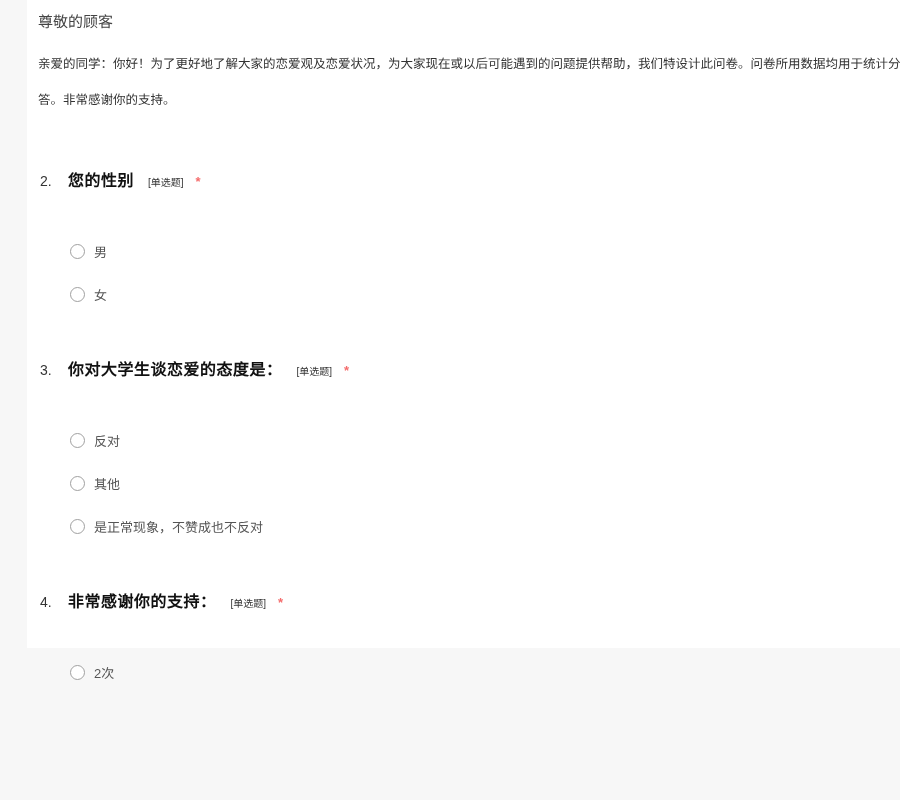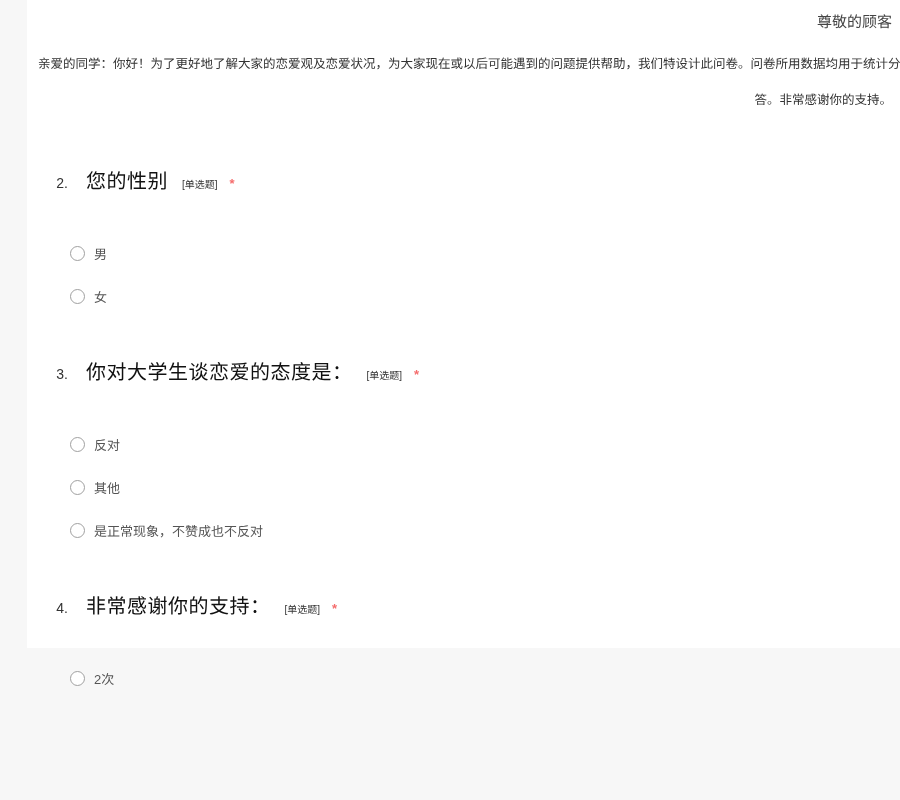--- a/index.html
+++ b/index.html
@@ -14,21 +14,20 @@
   }
   .card {
     position: absolute;
     left: 27px;
     top: 0;
     width: 873px;
     height: 648px;
     box-sizing: border-box;
     background: var(--card-background, #ffffff);
     padding: 12px 8px 0 11px;
-    text-align: right;
   }
   .page-title {
     margin: 0;
     font-size: 15px;
     font-weight: 400;
     line-height: 20px;
     color: var(--page-title, #444444);
   }
   .intro {
     margin-top: 14px;
@@ -45,25 +44,24 @@
     padding-left: 2px;
     line-height: 22px;
   }
   .q-num {
     width: 28px;
     flex: none;
     font-size: 14px;
     color: #333333;
   }
   .q-title {
-    font-size: 20px;
-    font-weight: 400;
+    font-size: 16px;
+    font-weight: 700;
     letter-spacing: 0.5px;
     color: var(--question-title, #111111);
-    margin-left: 18px;
   }
   .q-type {
     margin-left: 14px;
     font-size: 10px;
     color: #333333;
   }
   .q-required {
     margin-left: 12px;
     font-size: 13px;
     font-weight: 700;

